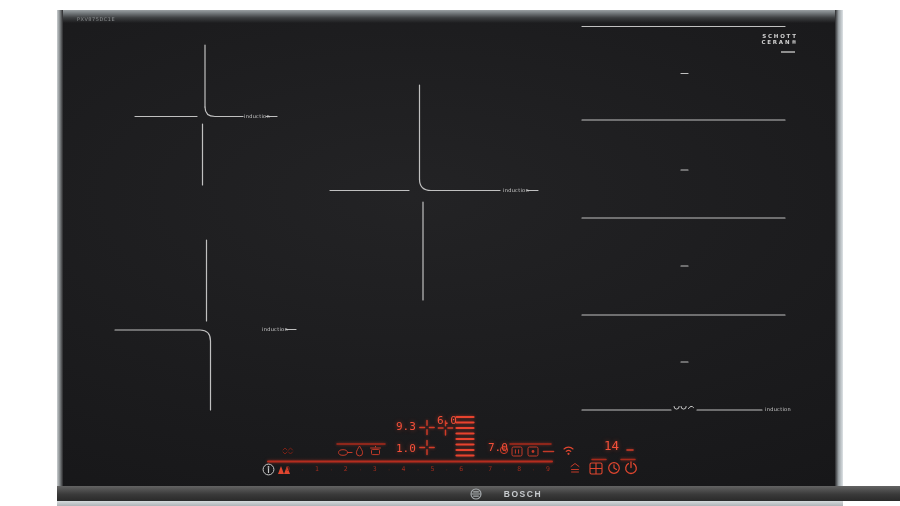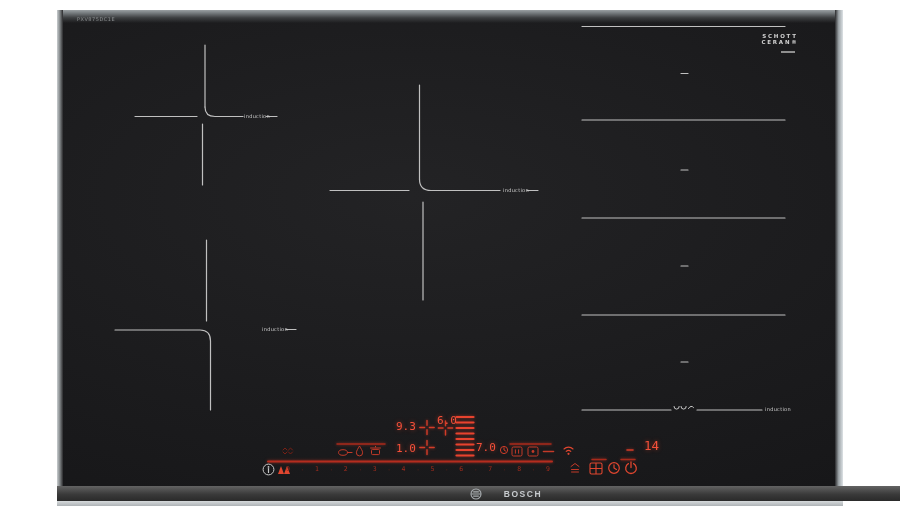--- a/index.html
+++ b/index.html
@@ -24,21 +24,21 @@
   .model{left:77px;top:16px;font-size:5px;color:#8a8d8f;letter-spacing:.5px;}
   .schott{left:757px;top:33px;width:46px;text-align:center;color:#d2d2d2;
           font-size:5.5px;line-height:6px;letter-spacing:1.8px;font-weight:bold;}
   .schott-bar{left:781px;top:51px;width:14px;height:2px;background:#8f8f8f;}
   .zl{font-size:5px;color:#cfcfcf;letter-spacing:.3px;}
   .bosch-word{font-size:8.5px;font-weight:bold;letter-spacing:1.6px;color:#c7cbce;
           font-family:"Liberation Sans",sans-serif;}
   
   .disp{font-family:"DejaVu Sans Mono",monospace;color:#f4503a;
         text-shadow:0 0 4px rgba(244,70,40,.55);font-size:11px;line-height:11px;}
-  .disp.big{font-size:12.5px;line-height:12px;margin-left:40px;}
+  .disp.big{font-size:12.5px;line-height:12px;}
   .slider-row{left:286px;top:464px;width:264px;height:10px;display:flex;
         justify-content:space-between;align-items:center;
         font-family:"DejaVu Sans Mono",monospace;font-size:6.5px;}
   .sd{color:#a02b1d;} .sdot{color:#7c241a;font-size:6px;}
   .icn{position:absolute;}
   svg{display:block;}
 </style>
 </head>
 <body>
 
@@ -121,21 +121,21 @@
   </svg>
 
   <span class="abs zl" style="left:244px;top:112.5px;">induction</span>
   <span class="abs zl" style="left:503px;top:186.5px;">induction</span>
   <span class="abs zl" style="left:262px;top:325.5px;">induction</span>
   <span class="abs zl" style="left:765px;top:406px;">induction</span>
 
   <span class="abs disp" style="left:437px;top:401px;margin-top:14px;">6.0</span>
   <span class="abs disp" style="left:396px;top:421px;">9.3</span>
   <span class="abs disp" style="left:396px;top:443px;">1.0</span>
-  <span class="abs disp" style="left:476px;top:442px;">7.0</span>
+  <span class="abs disp" style="left:488px;top:442px;">7.0</span>
   <span class="abs disp big" style="left:604px;top:440px;">14</span>
 
   <svg class="icn" style="left:499px;top:445px;" width="10" height="10" viewBox="0 0 10 10">
     <circle cx="5" cy="5" r="3.6" fill="none" stroke="#d23c28" stroke-width="1"></circle>
     <path d="M5 2.8 V5 L6.6 6" fill="none" stroke="#d23c28" stroke-width="1" stroke-linecap="round"></path>
   </svg>
 
   <svg class="icn" style="left:338px;top:448px;" width="15" height="9" viewBox="0 0 15 9">
     <ellipse cx="5" cy="4.5" rx="4.4" ry="2.8" fill="none" stroke="#c43a28" stroke-width="1"></ellipse>
     <path d="M9.6 4.5 H14" stroke="#c43a28" stroke-width="1.2" stroke-linecap="round"></path>

